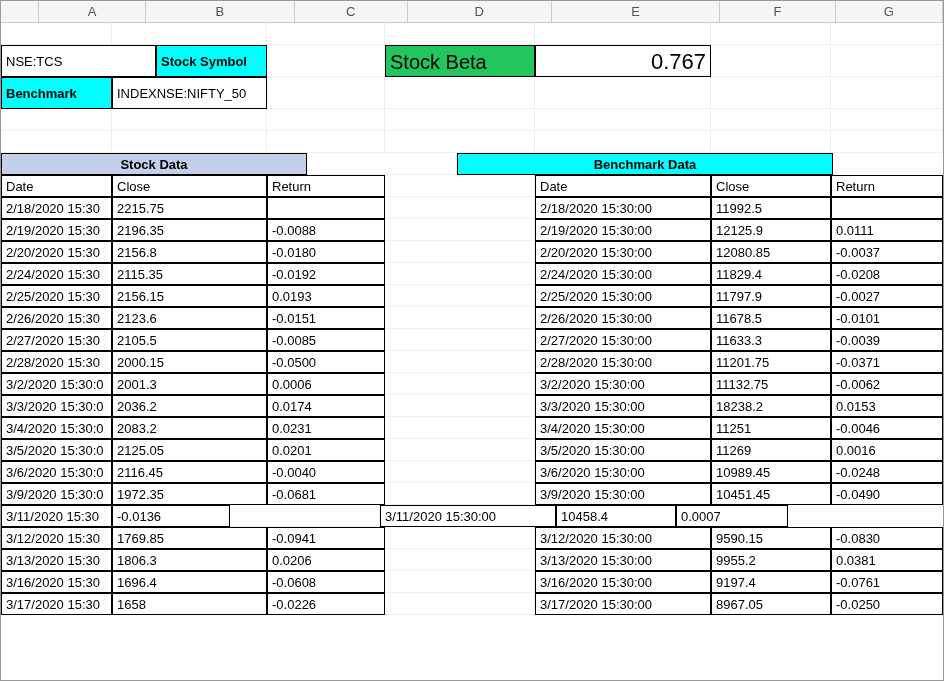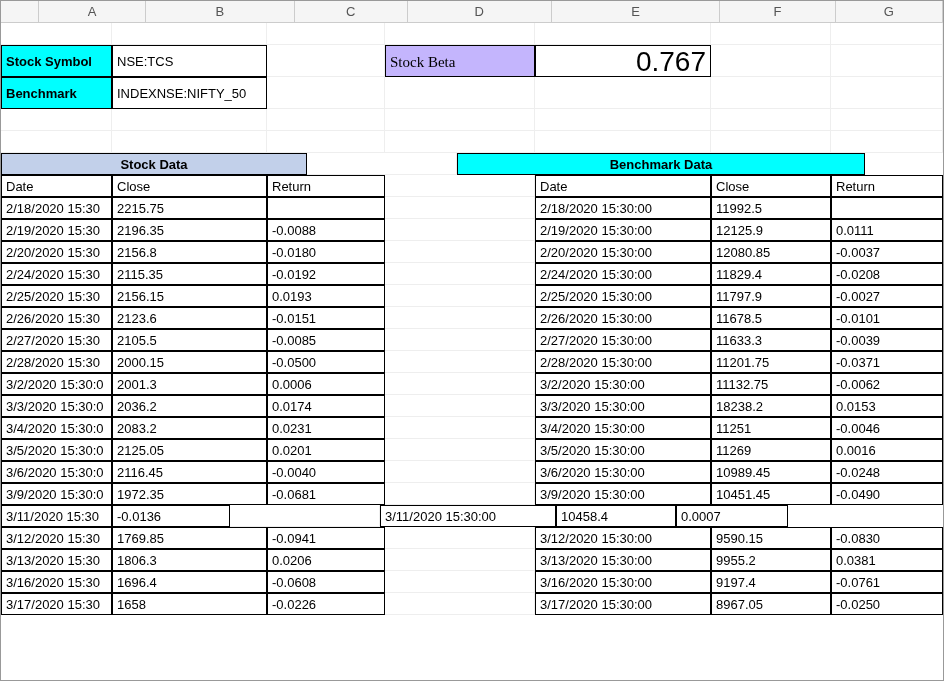--- a/index.html
+++ b/index.html
@@ -59,27 +59,26 @@
   .cG { width: 112px; }
 
   
   .label-cyan {
     background: #00FFFF;
     font-weight: bold;
     border: 1px solid #000;
   }
   .box-border { border: 1px solid #000; }
   .stock-beta-label {
-    background: #c4b5fd;
-    font-size: 15px;
-    border: 1px solid #000;
-    font-family: Liberation Serif, serif;
+    background: #22c55e;
+    font-size: 20px;
+    border: 1px solid #000;
   }
   .stock-beta-val {
-    font-size: 28px;
+    font-size: 22px;
     text-align: right;
     border: 1px solid #000;
   }
   .tall { height: 32px; line-height: 28px; }
   .section-header-blue {
     background: #c2d0ea;
     font-weight: bold;
     text-align: center;
     border: 1px solid #000;
   }
@@ -119,22 +118,22 @@
       <div class="cell cA"></div>
       <div class="cell cB"></div>
       <div class="cell cC"></div>
       <div class="cell cD"></div>
       <div class="cell cE"></div>
       <div class="cell cF"></div>
       <div class="cell cG"></div>
     </div>
 
     <div class="row tall">
+      <div class="cell cB box-border tall">NSE:TCS</div>
       <div class="cell cA label-cyan tall">Stock Symbol</div>
-      <div class="cell cB box-border tall">NSE:TCS</div>
       <div class="cell cC tall"></div>
       <div class="cell cD stock-beta-label tall">Stock Beta</div>
       <div class="cell cE stock-beta-val tall">0.767</div>
       <div class="cell cF tall"></div>
       <div class="cell cG tall"></div>
     </div>
 
     <div class="row tall">
       <div class="cell cA label-cyan tall">Benchmark</div>
       <div class="cell cB box-border tall">INDEXNSE:NIFTY_50</div>
@@ -161,21 +160,21 @@
       <div class="cell cC"></div>
       <div class="cell cD"></div>
       <div class="cell cE"></div>
       <div class="cell cF"></div>
       <div class="cell cG"></div>
     </div>
 
     <div class="row">
       <div class="cell section-header-blue" style="width:306px">Stock Data</div>
       <div class="cell cD"></div>
-      <div class="cell section-header-cyan" style="width:408px">Benchmark Data</div>
+      <div class="cell section-header-cyan" style="width:376px">Benchmark Data</div>
     </div>
 
     <div class="row">
       <div class="cell cA col-header-bold">Date</div>
       <div class="cell cB col-header-bold">Close</div>
       <div class="cell cC col-header-bold">Return</div>
       <div class="cell cD"></div>
       <div class="cell cE col-header-bold">Date</div>
       <div class="cell cF col-header-bold">Close</div>
       <div class="cell cG col-header-bold">Return</div>

